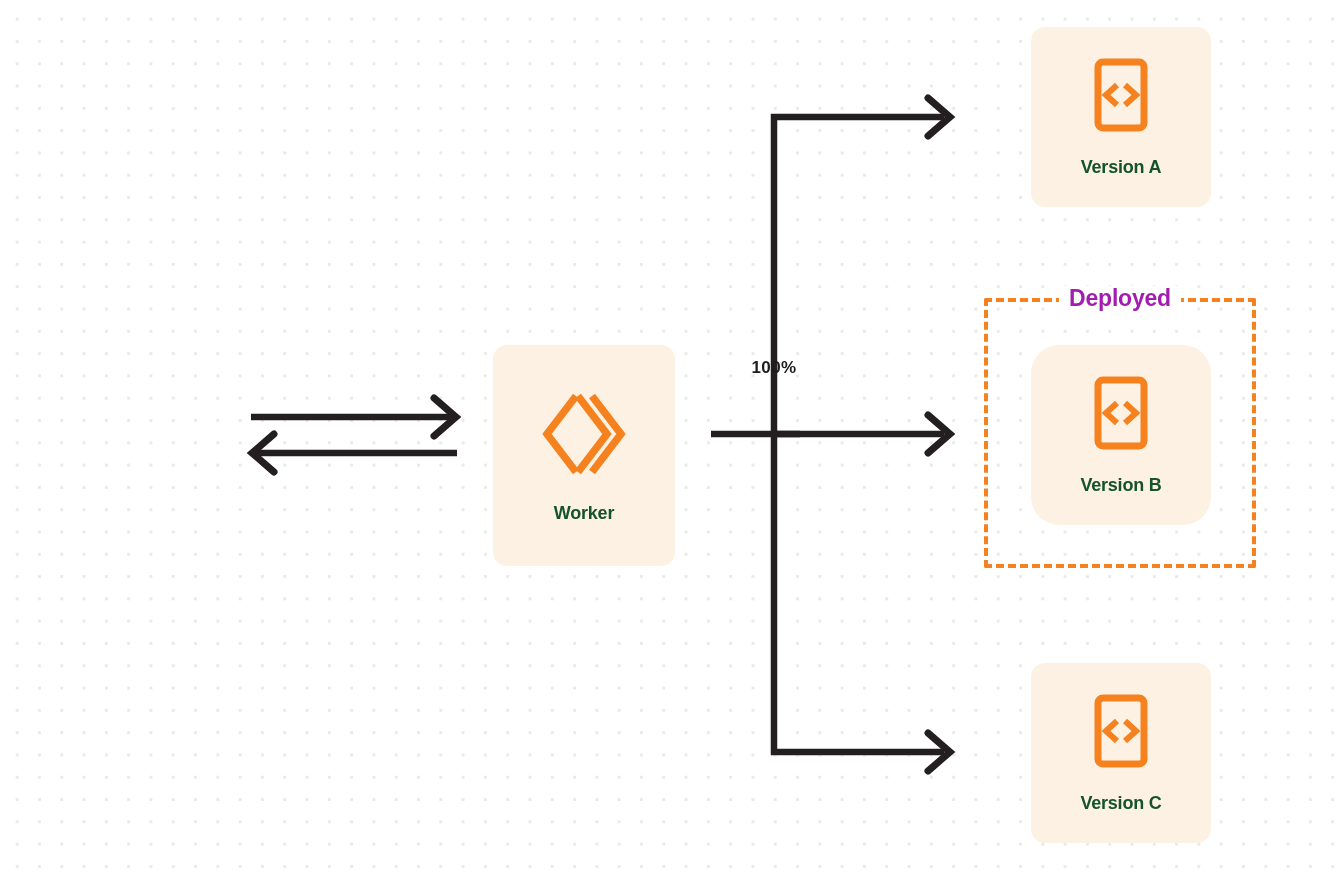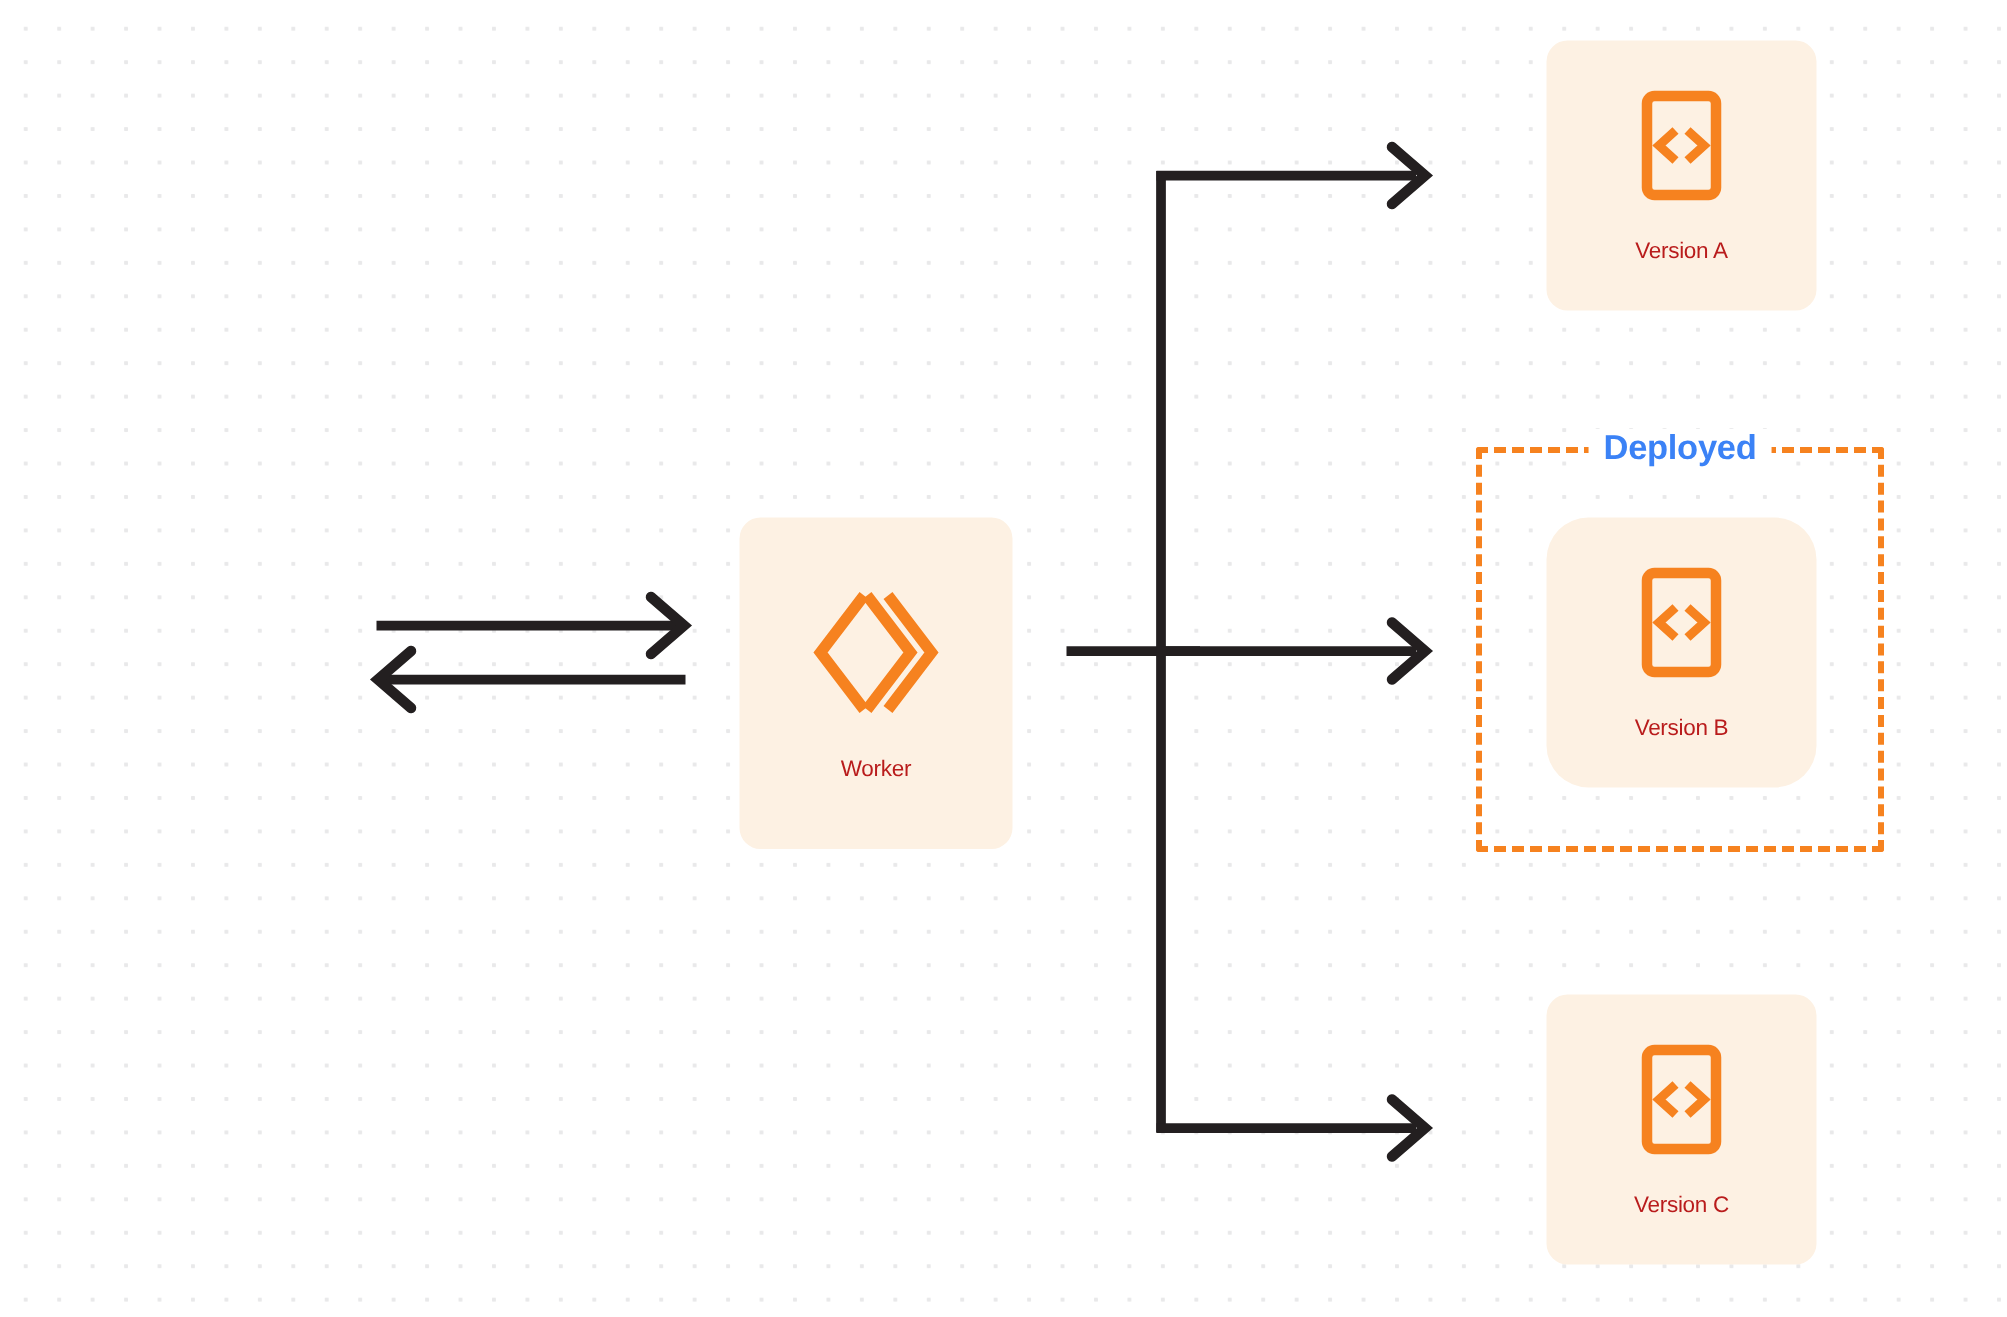--- a/index.html
+++ b/index.html
@@ -37,23 +37,23 @@
   .node-version{
     width:180px; height:180px;
     background:#fdf1e3;
     left:1031px;
   }
   .node-va{ top:27px; }
   .node-vb{ top:345px;border-radius:28px; }
   .node-vc{ top:663px; }
 
   .node-label{
-    font-size:15px;
-    font-weight:normal;
-    color:#b91c1c;
+    font-size:18px;
+    font-weight:bold;
+    color:#14532d;
     letter-spacing:-0.2px;
     line-height:1;
   }
   .node-client .node-label{ margin:0; }
   .node-worker .node-label{ margin-top:26px; }
   .node-version .node-label{ margin-top:26px; }
 
   .icon-wrap{ display:block; line-height:0; }
 
   
@@ -66,21 +66,21 @@
     border-radius:2px;
   }
   .deployed-label{
     position:absolute;
     left:50%; top:-16px;
     transform:translateX(-50%);
     background:#ffffff;
     padding:0 10px;
     font-size:23px;
     font-weight:bold;
-    color:#3b82f6;
+    color:#a21caf;
     letter-spacing:-0.2px;
     white-space:nowrap;
     line-height:1.1;
   }
 
   .traffic-label{
     position:absolute;
     left:774px; top:352px;
     transform:translateX(-50%);
     width:200px;
@@ -139,20 +139,21 @@
       </g>
 
       <g>
         <line x1="771" y1="752" x2="944" y2="752"></line>
         <polyline points="928,733 950,752 928,771" stroke-linecap="round" stroke-linejoin="miter" stroke-width="7"></polyline>
       </g>
     </g>
   </svg>
 
   <div class="traffic-label">
+    <span class="t1">100%</span>
   </div>
 
 
   <div class="node node-worker">
     <span class="icon-wrap">
       <svg width="86" height="88" viewBox="0 0 86 88" xmlns="http://www.w3.org/2000/svg" fill="none" stroke="#f6821f" stroke-width="7.5" stroke-linecap="butt" stroke-linejoin="miter">
         <polyline points="35,6 6,44 35,82"></polyline>
         <polyline points="37,6 66,44 37,82"></polyline>
         <polyline points="51,6 80,44 51,82"></polyline>
       </svg>

